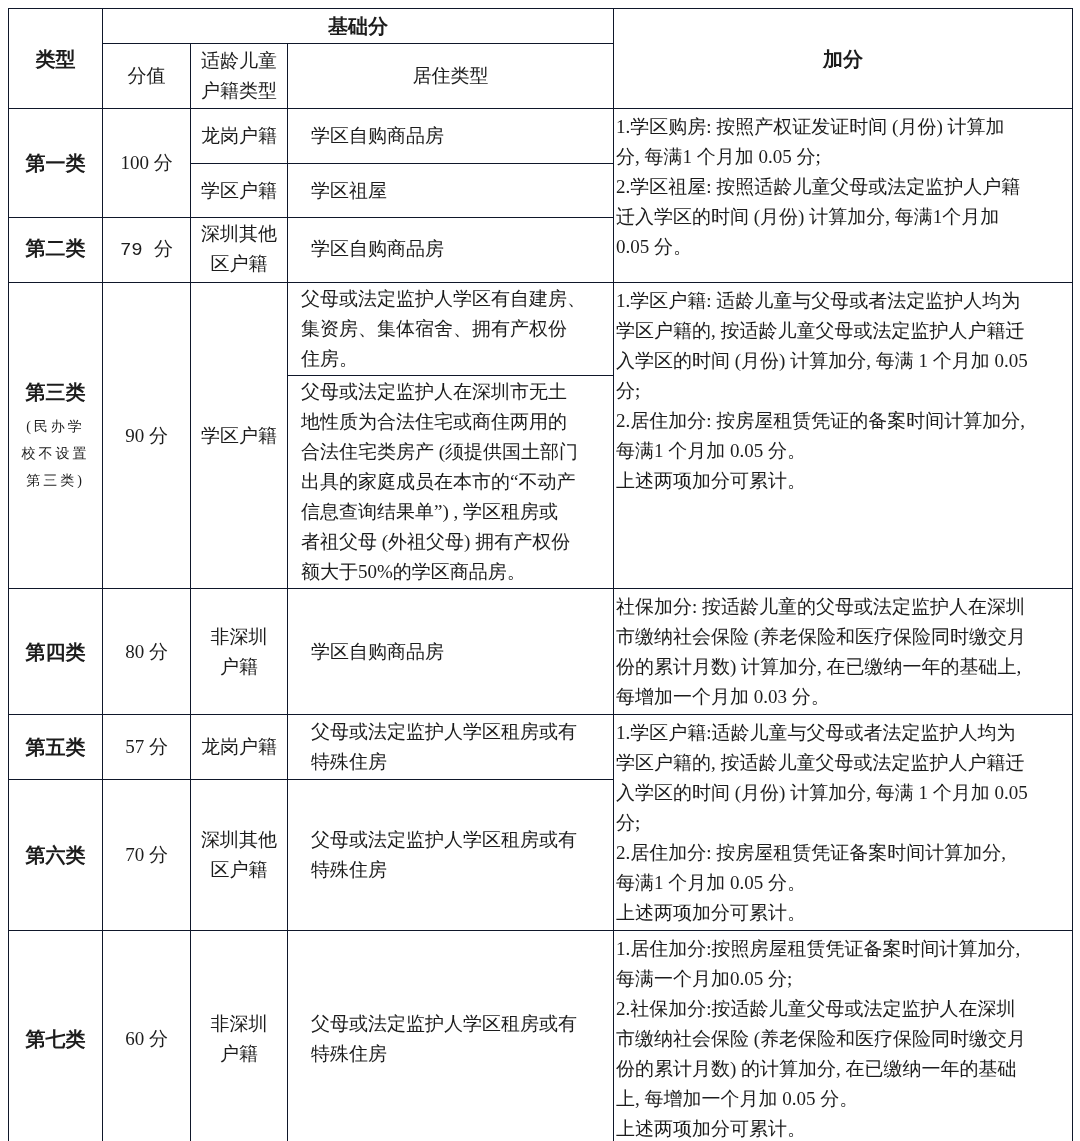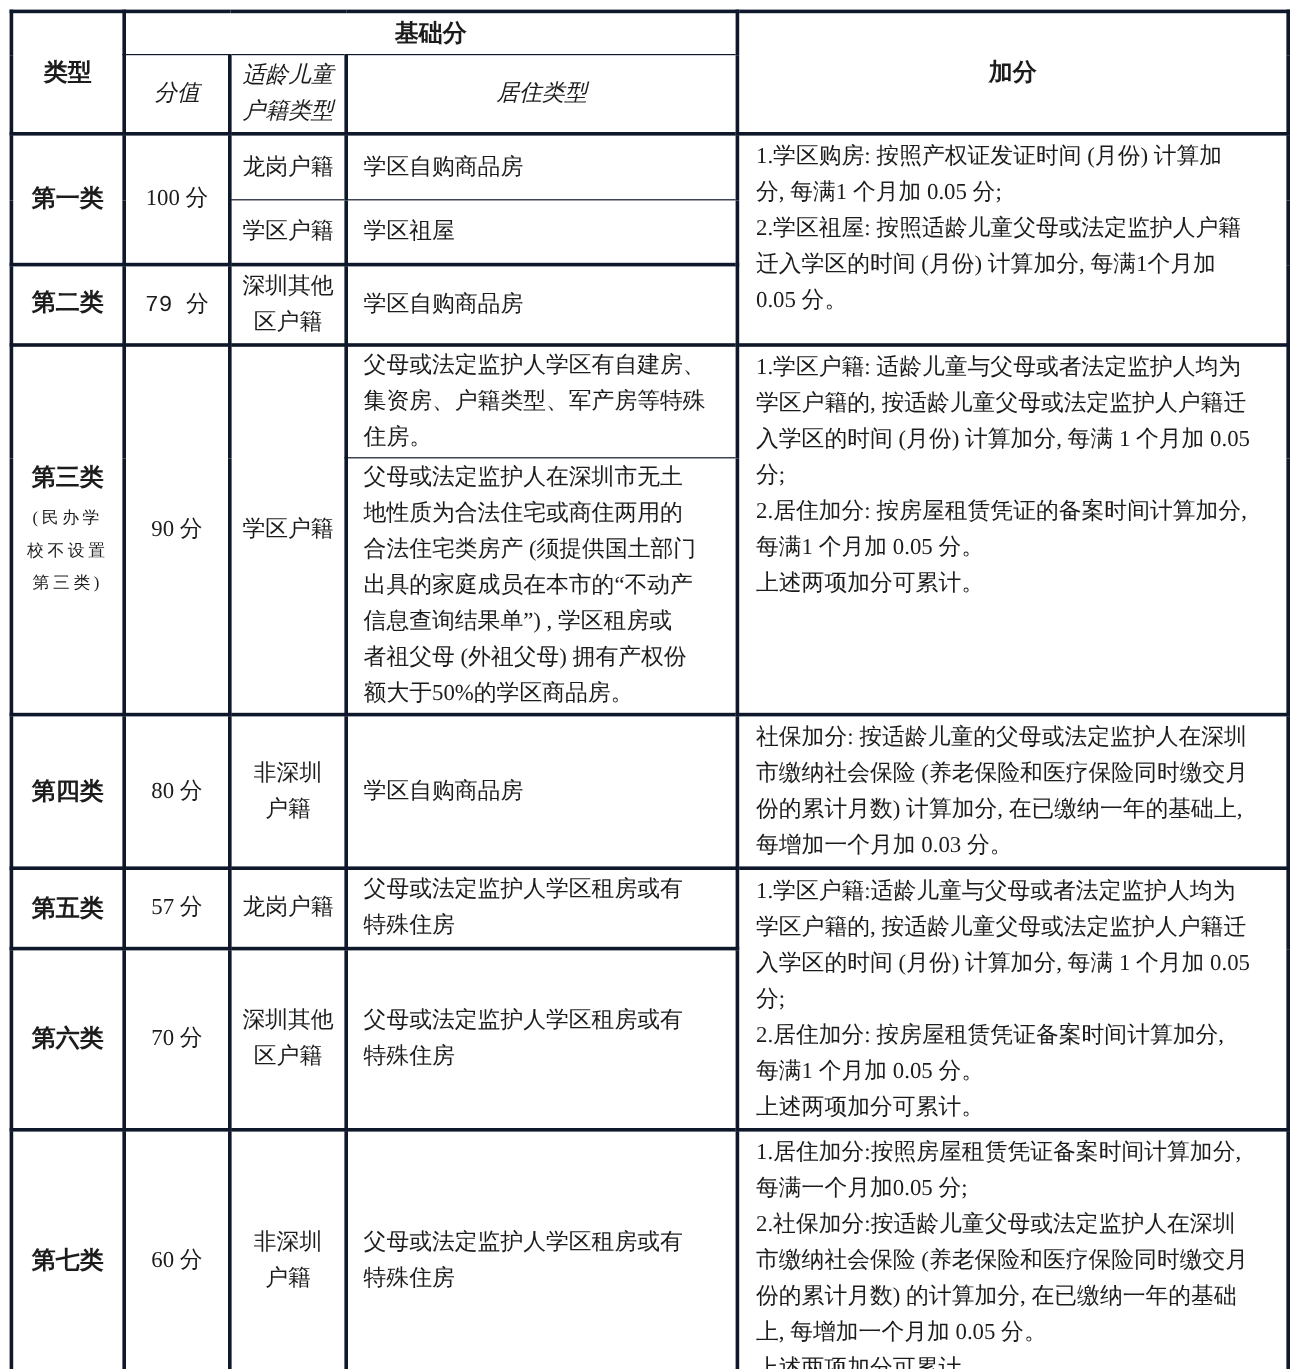--- a/index.html
+++ b/index.html
@@ -10,37 +10,37 @@
     color: #1c1c1c;
   }
   table.score-table {
     border-collapse: collapse;
     table-layout: fixed;
     width: 1064px;
     margin: 8px 0 0 8px;
     background: #ffffff;
   }
   td {
-    border: 3px solid #0f172a;
+    border: 1px solid #0f172a;
     font-size: 19px;
     line-height: 30px;
     vertical-align: middle;
     text-align: center;
     padding: 2px 8px;
     overflow: hidden;
     margin-left: 36px;
   }
   .hdr  { font-weight: 700; font-size: 20px; }
   .catname { font-weight: 700; font-size: 20px; }
   .pre  { white-space: pre-wrap; text-align: center; }
-  .left { text-align: left; padding-left: 13px; padding-right: 8px; }
+  .left { text-align: left; padding-left: 23px; padding-right: 8px; }
   .bonus {
     text-align: left;
     vertical-align: top;
-    padding: 3px 6px 2px 14px;
+    padding: 3px 6px 2px 2px;
     white-space: pre-wrap;
     line-height: 30px;
   }
   .res-pre {
     text-align: left;
     vertical-align: top;
     padding: 1px 6px 1px 13px;
     white-space: pre-wrap;
     line-height: 30px;
   }
@@ -48,21 +48,21 @@
   .thin-t { border-top-width: 1px; }
   .note {
     font-weight: 400;
     font-size: 14px;
     line-height: 27px;
     letter-spacing: 3px;
     margin-top: 6px;
     white-space: pre-wrap;
   }
   tr.rh-a { height: 25px; }
-  tr.rh-b { height: 64px; font-style: italic; }
+  tr.rh-b { height: 64px; }
   tr.rh-c { height: 55px; }
   tr.rh-d { height: 54px; }
   tr.rh-e { height: 61px; font-family: Liberation Mono, monospace; }
   tr.rh-f { height: 92px; }
   tr.rh-g { height: 212px; }
   tr.rh-h { height: 123px; }
   tr.rh-i { height: 59px; }
   tr.rh-j { height: 151px; }
   tr.rh-k { height: 213px; }
 </style>
@@ -120,21 +120,21 @@
   <tr class="rh-f">
     <td rowspan="2">
       <div class="catname">第三类</div>
       <div class="note">(民办学
 校不设置
 第三类)</div>
     </td>
     <td rowspan="2">90 分</td>
     <td rowspan="2">学区户籍</td>
     <td class="res-pre thin-b">父母或法定监护人学区有自建房、
-集资房、户籍类型、军产房等特殊
+集资房、集体宿舍、拥有产权份
 住房。</td>
     <td rowspan="2" class="bonus">1.学区户籍: 适龄儿童与父母或者法定监护人均为
 学区户籍的, 按适龄儿童父母或法定监护人户籍迁
 入学区的时间 (月份) 计算加分, 每满 1 个月加 0.05
 分;
 2.居住加分: 按房屋租赁凭证的备案时间计算加分,
 每满1 个月加 0.05 分。
 上述两项加分可累计。</td>
   </tr>
 

